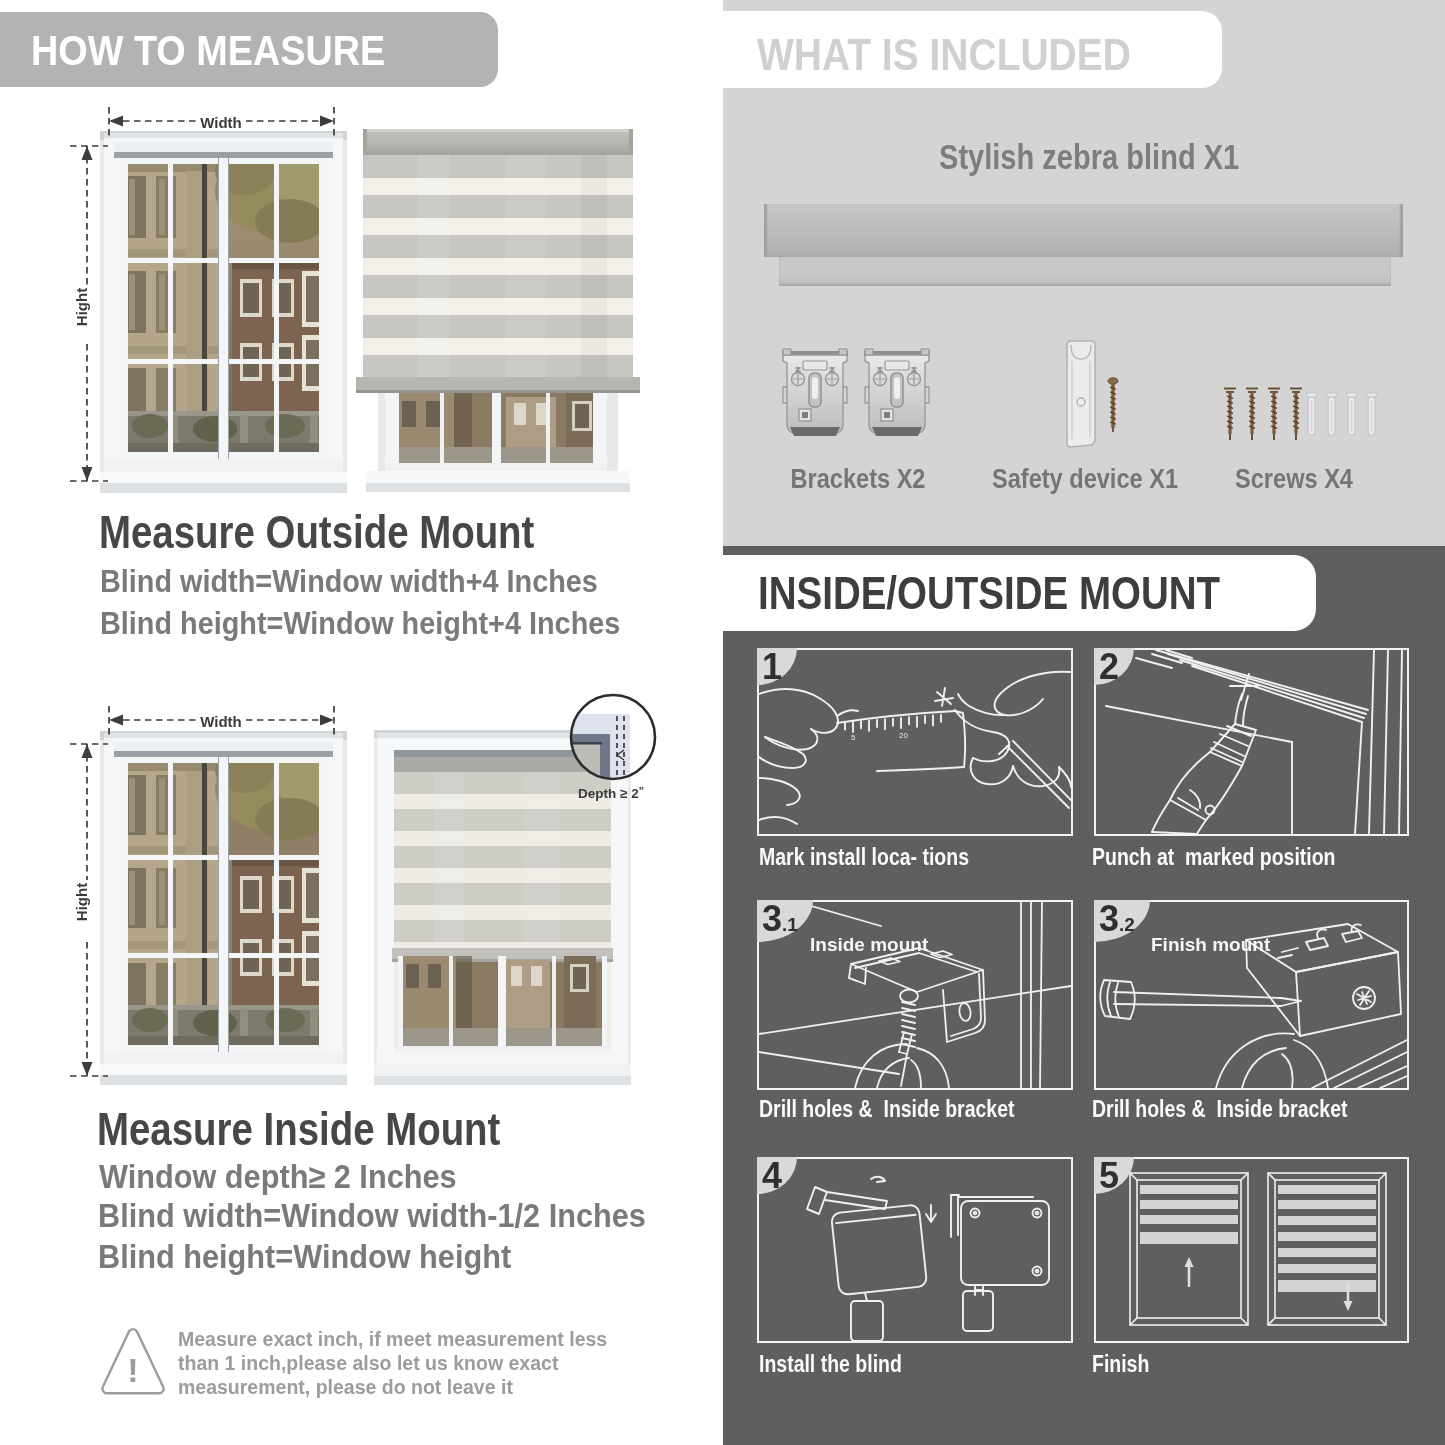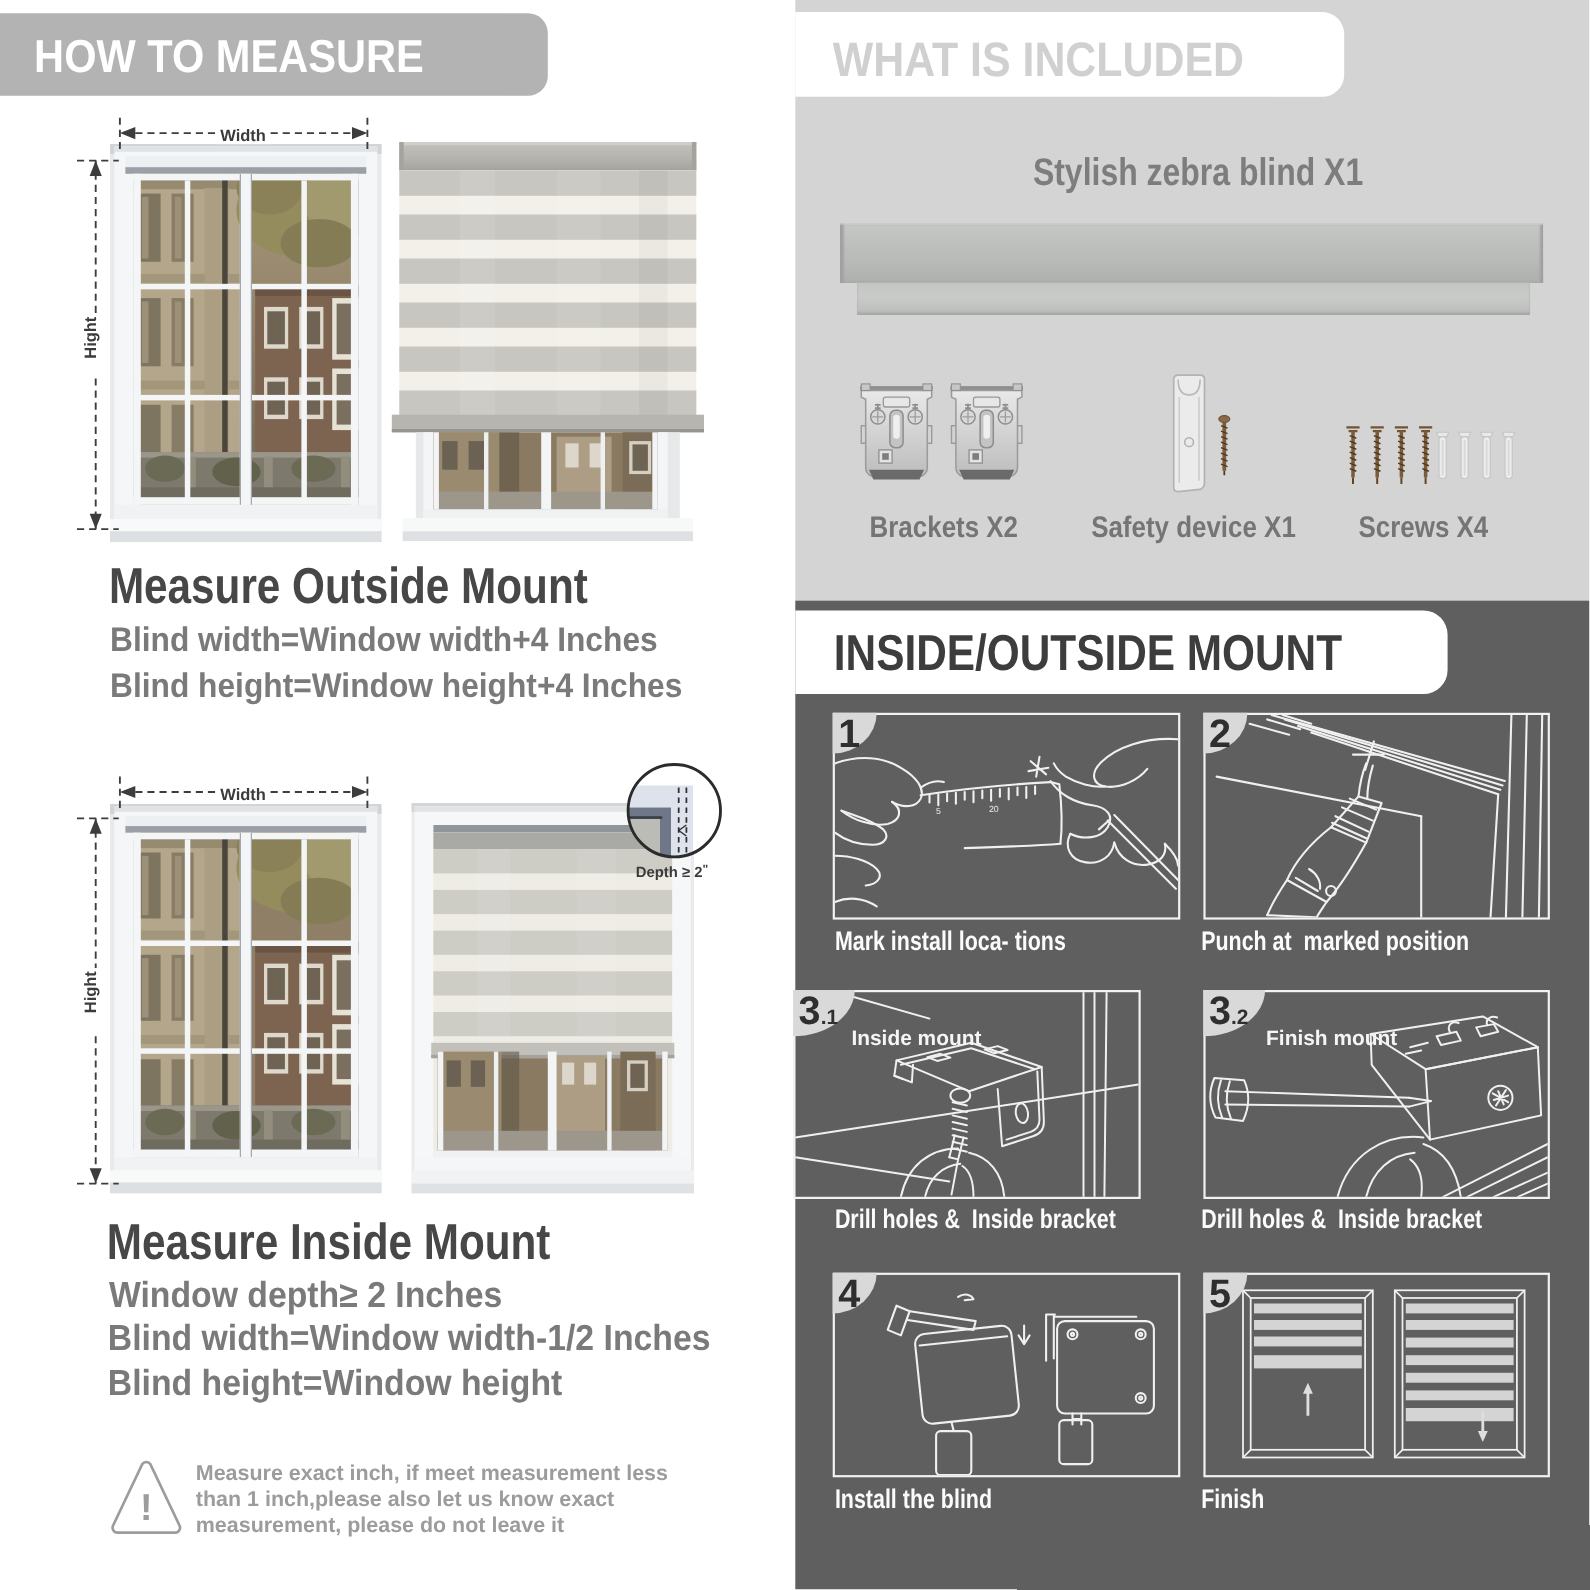--- a/index.html
+++ b/index.html
@@ -513,21 +513,21 @@
   <path d="M56,182 l44,2"></path>
   <path d="M94,140 c7,4 11,11 10,18"></path>
   <circle cx="114" cy="160" r="4.5"></circle>
   <path d="M82,148 l20,12"></path>
  </g>
 </svg>
 <div class="bdg" style="width:40px;height:37px;">
       <span class="n">2</span>
     </div>
 </div>
-<div class="panel" id="p31" style="left:721px;top:900px;width:312px;height:186px;">
+<div class="panel" id="p31" style="left:757px;top:900px;width:312px;height:186px;">
 <svg class="art" width="312" height="186" viewBox="0 0 312 186">
  <g stroke="#f0f0f0" stroke-width="1.8" fill="none" stroke-linecap="round" stroke-linejoin="round">
   <path d="M38,0 L122,24"></path>
   <path d="M0,132 L312,84"></path>
   <path d="M0,150 L140,172"></path>
   <path d="M262,0 L262,186 M272,0 L272,186 M283,0 L281,186"></path>
   <path d="M92,62 L160,46 L224,68 L158,90 Z"></path>
   <path d="M96,66 L160,51 L218,70"></path>
   <path d="M224,68 L226,118 Q226,128 216,131 L188,140 L184,88"></path>
   <path d="M220,72 L222,116 Q222,124 214,127 L192,134"></path>

